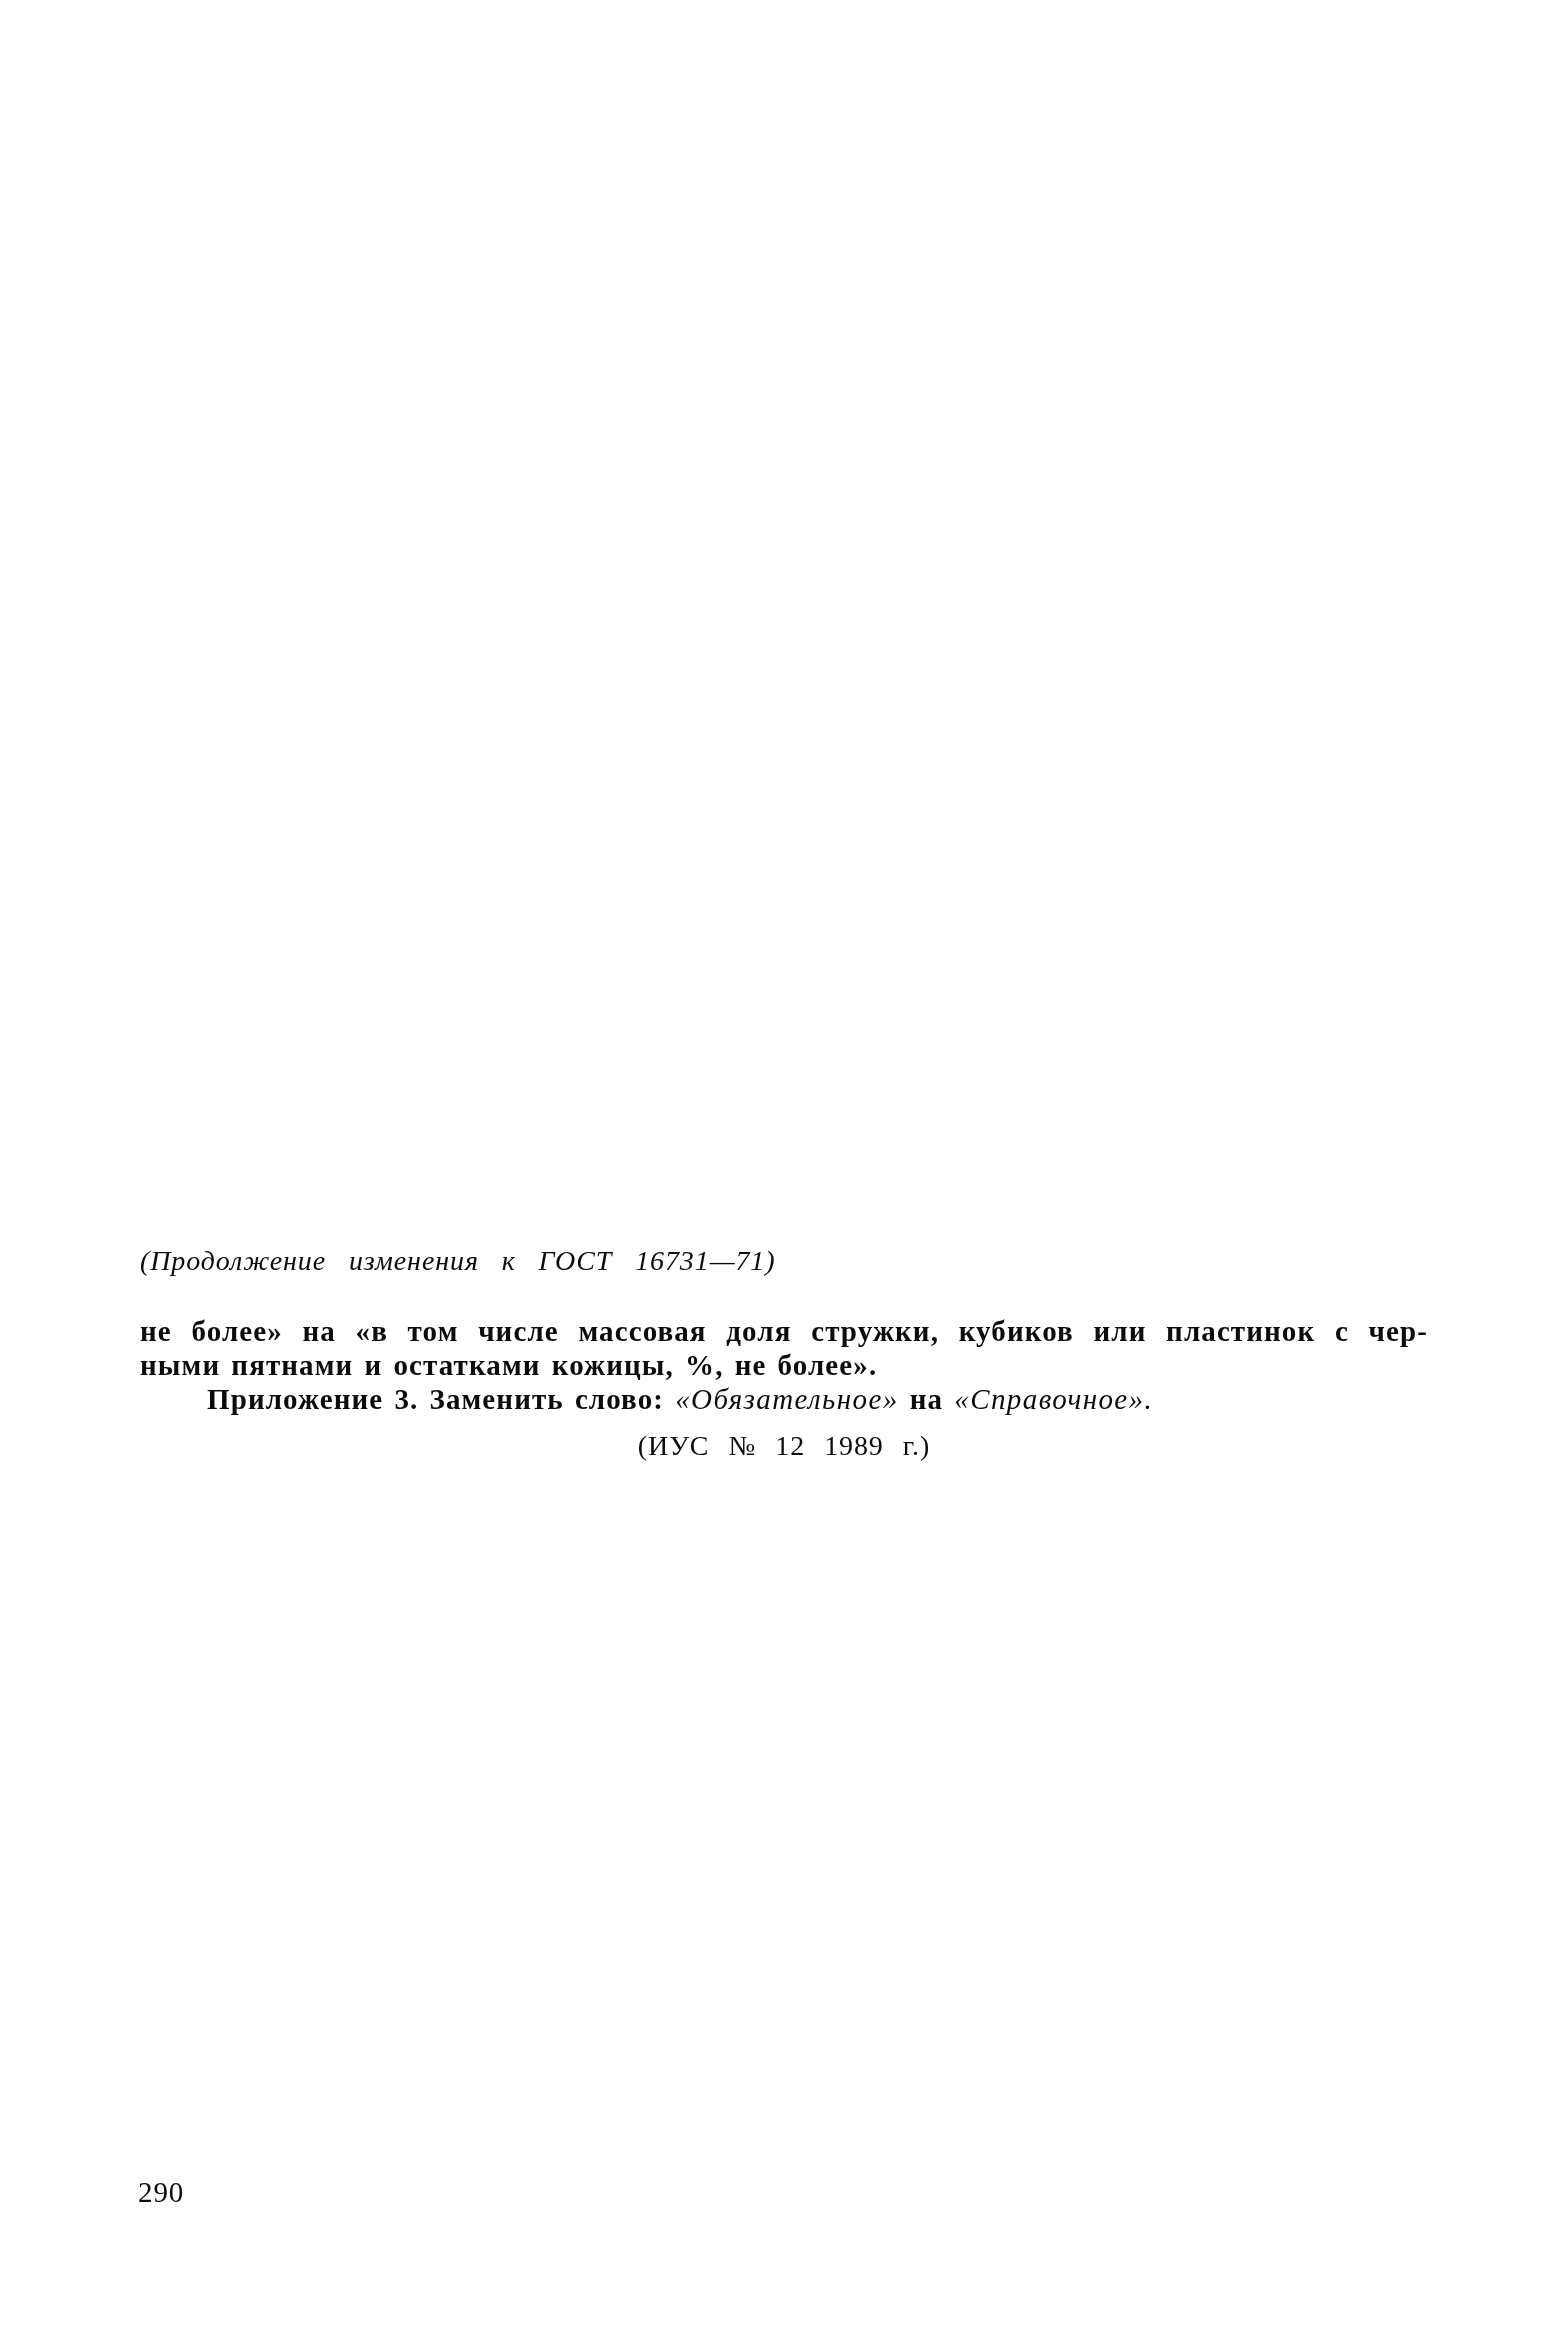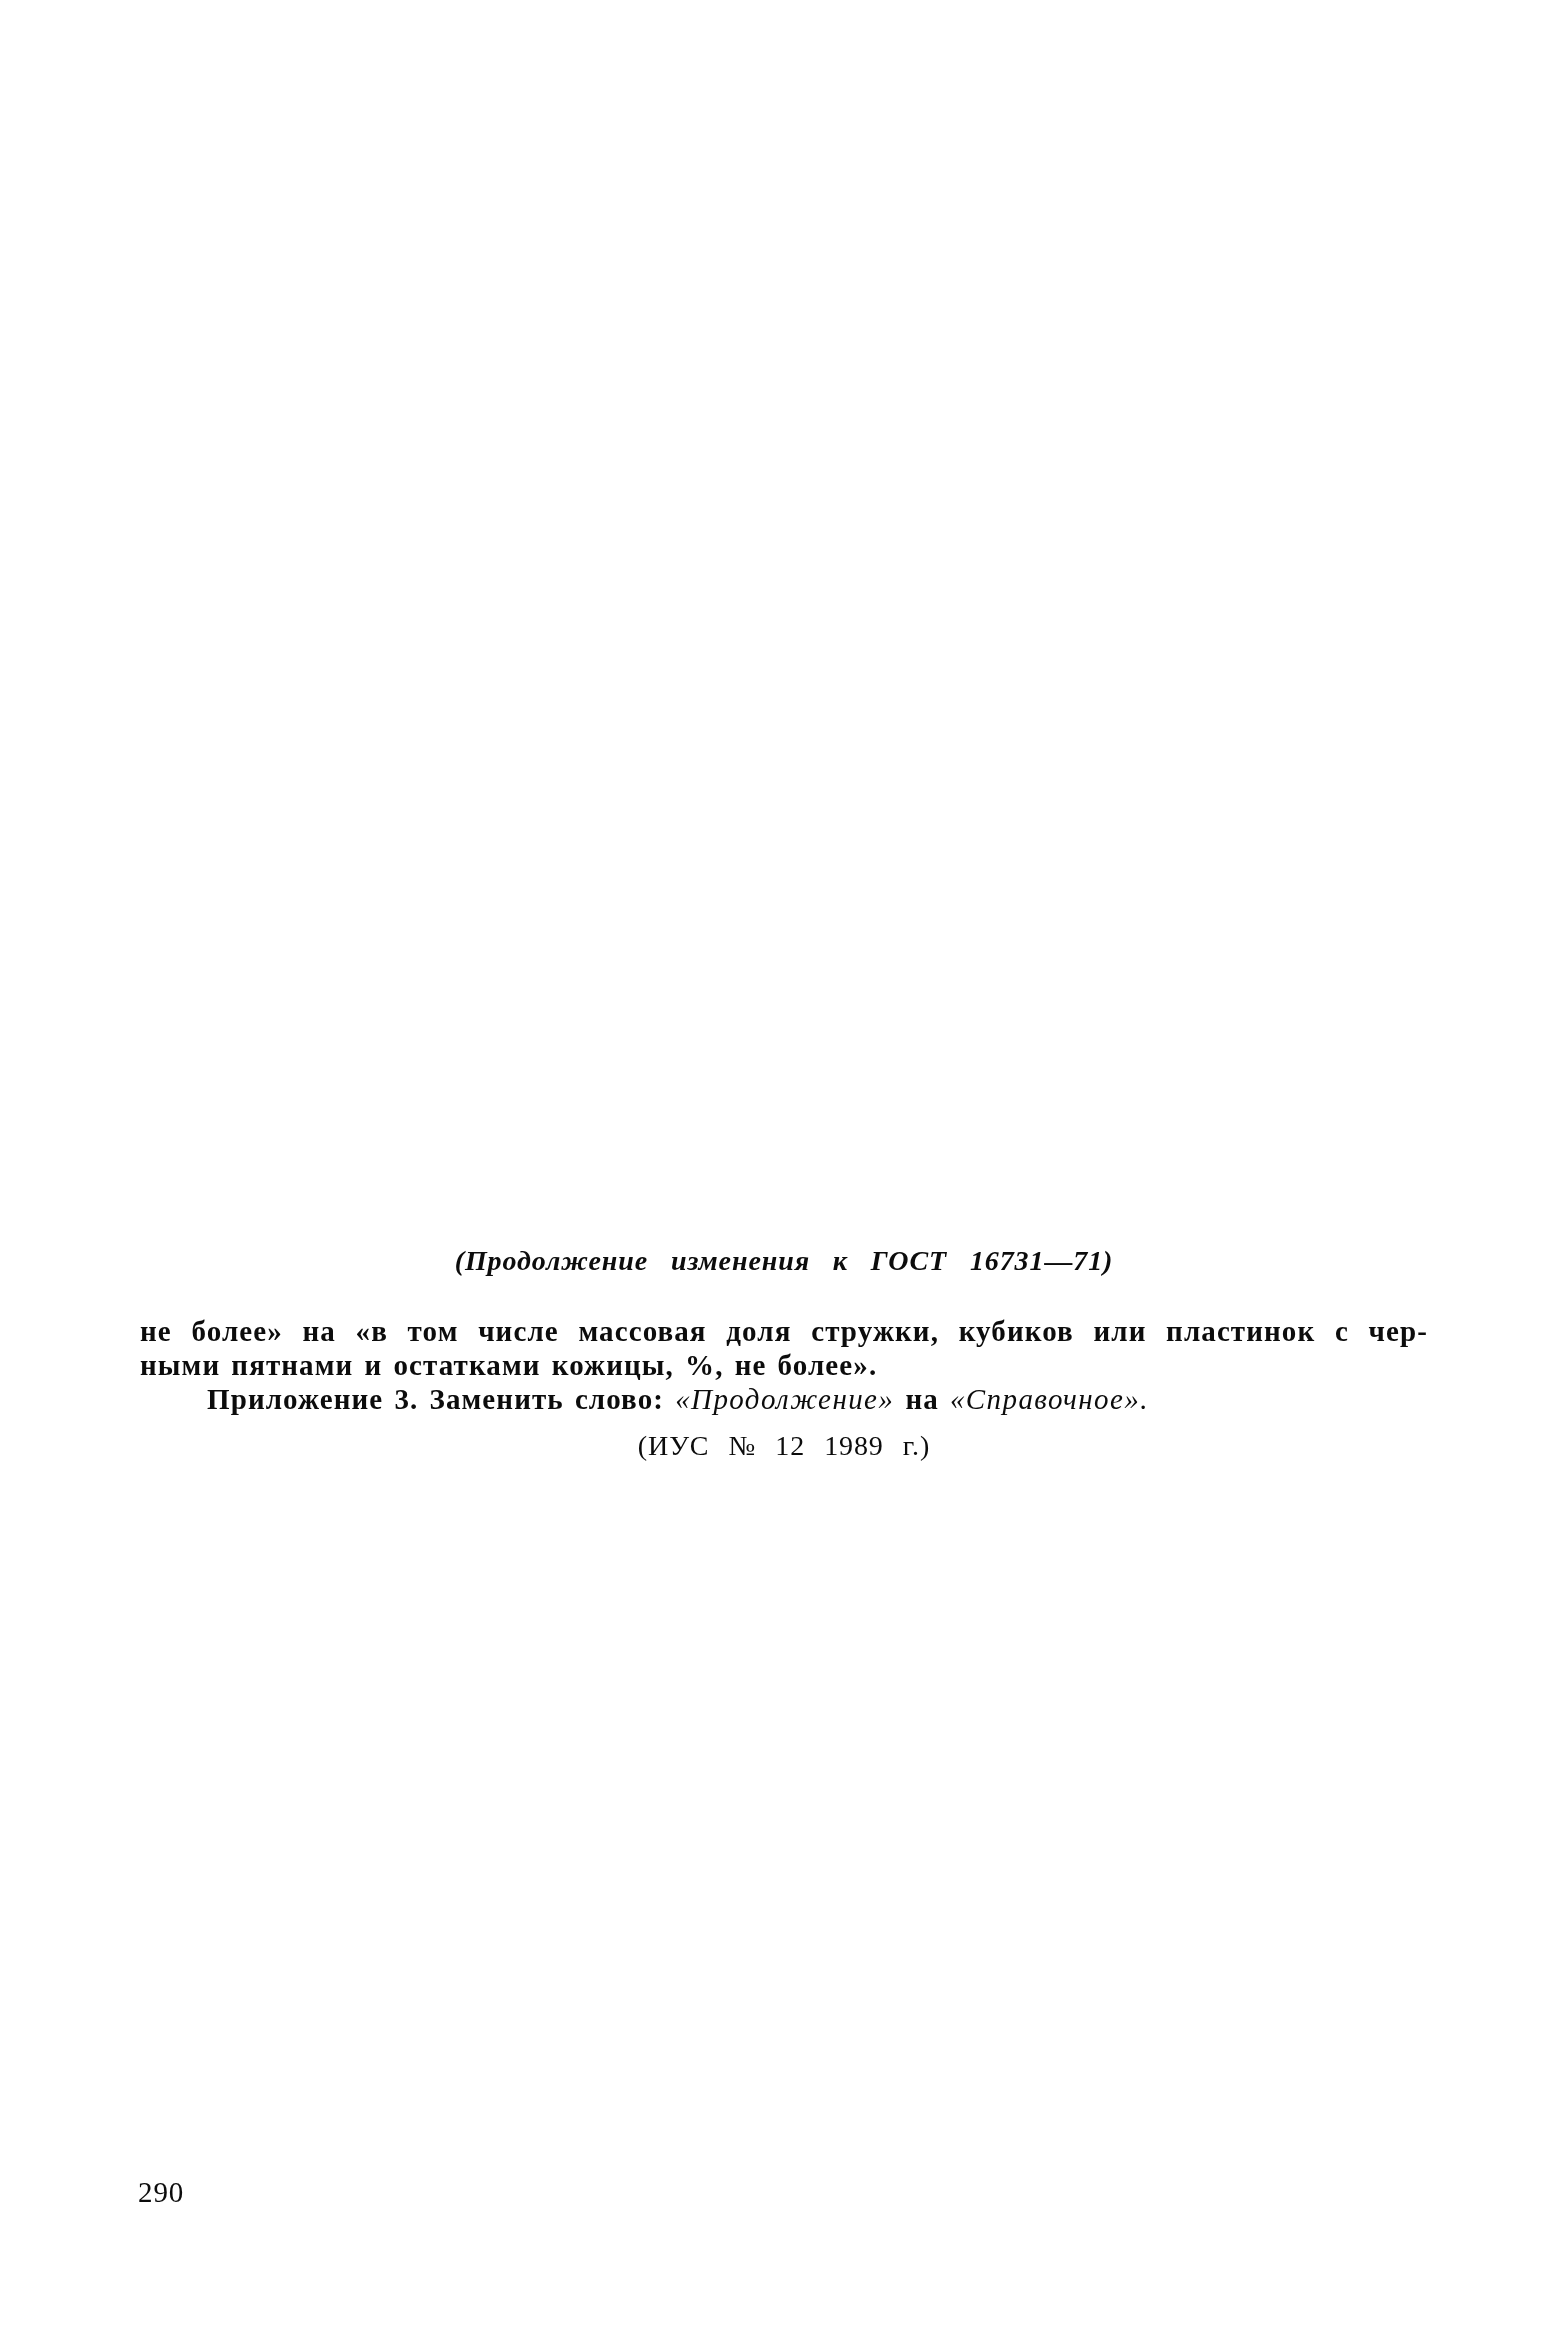--- a/index.html
+++ b/index.html
@@ -14,24 +14,24 @@
     overflow: hidden;
   }
   .content {
     position: absolute;
     left: 140px;
     top: 1243px;
     width: 1288px;
   }
   .header-line {
     font-style: italic;
-    font-weight: 700;
+    font-weight: 400;
     font-size: 28px;
     line-height: 35px;
-    text-align: center;
+    text-align: left;
     letter-spacing: 0.9px;
     word-spacing: 15px;
     white-space: nowrap;
   }
   .para {
     margin-top: 36px;
     font-weight: 700;
     font-size: 29px;
     line-height: 34px;
     letter-spacing: 1.1px;
@@ -73,21 +73,21 @@
 <body>
 
 <div class="page">
   <div class="content">
 
     <div class="header-line">(Продолжение изменения к ГОСТ 16731—71)</div>
 
     <div class="para">
       <div class="para-line justified">не более» на «в том числе массовая доля стружки, кубиков или пластинок с чер-</div>
       <div class="para-line">ными пятнами и остатками кожицы, %, не более».</div>
-      <div class="para-line appendix-line"><span>Приложение 3. Заменить слово: </span><span class="italic-seg">«Продолжение»</span><span> на </span><span class="italic-seg">«Справочное».</span></div>
+      <div class="para-line appendix-line"><span>Приложение 3. Заменить слово: </span><span class="italic-seg">«Обязательное»</span><span> на </span><span class="italic-seg">«Справочное».</span></div>
     </div>
 
     <div class="ius-line">(ИУС № 12 1989 г.)</div>
   </div>
 
   <div class="page-number">290</div>
 </div>
 
 
 </body></html>

